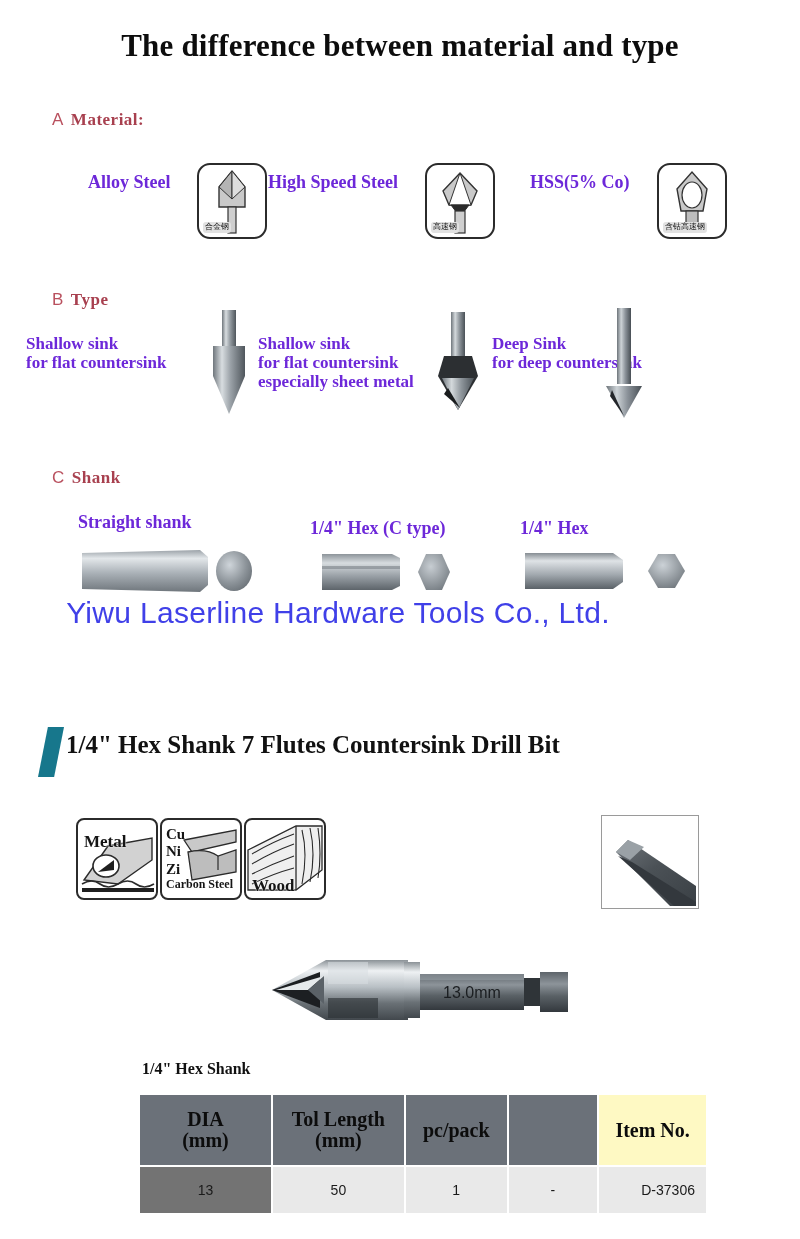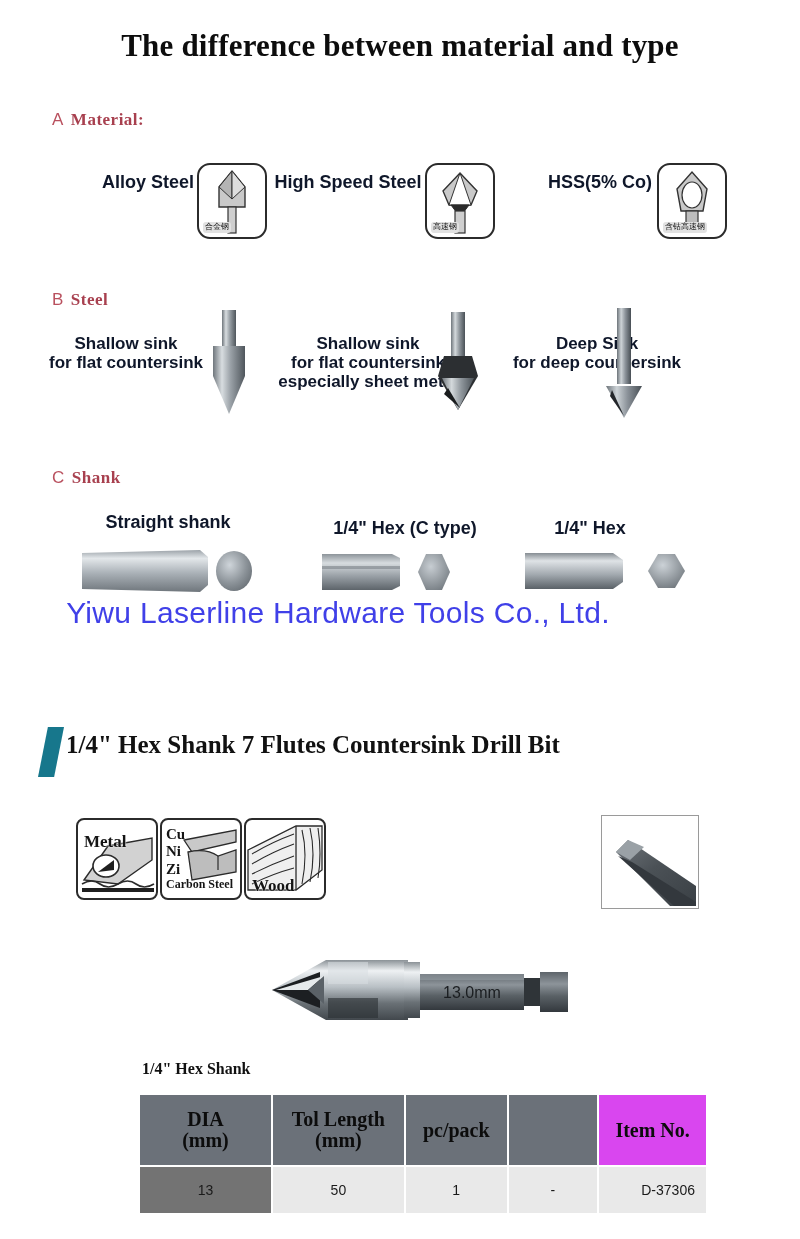--- a/index.html
+++ b/index.html
@@ -16,22 +16,22 @@
     letter-spacing:.2px;color:#0d0d0d;
   }
   .sec-head{
     position:absolute;font-family:"Liberation Serif",serif;font-weight:700;
     font-size:17px;color:#a8404f;letter-spacing:.5px;
   }
   .sec-head .ltr{font-family:"Liberation Sans",sans-serif;font-weight:400;margin-right:7px;color:#b9505e;}
 
   
   .lbl{
-    position:absolute;font-family:Liberation Sans, sans-serif;font-weight:700;
-    color:#0f172a;line-height:1.12;text-align:center;
+    position:absolute;font-family:Liberation Serif, serif;font-weight:700;
+    color:#6d28d9;line-height:1.12;
   }
 
   
   .mat-badge{
     position:absolute;width:66px;height:72px;border:2px solid #2b2b2b;border-radius:13px;
     background:#fff;overflow:hidden;
   }
   .mat-badge .cn{
     position:absolute;left:4px;bottom:4px;background:#e2e2e2;border-radius:3px;
     font-family:"DejaVu Sans",sans-serif;font-size:8px;color:#111;padding:1px 2px;line-height:1.1;
@@ -124,21 +124,21 @@
   <div class="mat-badge" style="left:657px;top:163px;">
     <svg width="66" height="72" viewBox="0 0 66 72">
       <path d="M18 24 L33 7 L48 24 L44 46 L22 46 Z" fill="#c9c9c9" stroke="#333" stroke-width="1.4"></path>
       <ellipse cx="33" cy="30" rx="10" ry="13" fill="#fff" stroke="#333" stroke-width="1.2"></ellipse>
       <rect x="27" y="46" width="12" height="20" fill="#bdbdbd" stroke="#333" stroke-width="1.2"></rect>
     </svg>
     <div class="cn">含钴高速钢</div>
   </div>
 
   <div class="sec-head" style="left:52px;top:290px;">
-    <span class="ltr">B</span><span>Steel</span>
+    <span class="ltr">B</span><span>Type</span>
   </div>
 
   <div class="lbl" style="left:26px;top:334px;width:200px;font-size:17px;">
     <div>Shallow sink</div>
     <div>for flat countersink</div>
   </div>
   <svg style="position:absolute;left:205px;top:310px;" width="48" height="112" viewBox="0 0 48 112">
     <defs>
       <linearGradient id="mg1" x1="0" y1="0" x2="1" y2="0">
         <stop offset="0" stop-color="#6f767c"></stop>
@@ -358,21 +358,21 @@
         <th style="background: rgb(107, 113, 121);">
           <div>Tol Length</div>
           <div>(mm)</div>
         </th>
         <th style="background: rgb(107, 113, 121);">
           <div>pc/pack</div>
         </th>
         <th style="background: rgb(107, 113, 121);">
           <div></div>
         </th>
-        <th style="background: #d946ef; margin-top: 35px;">
+        <th style="background: #fef9c3; margin-top: 35px;">
           <span class="ovf">Item No.</span>
         </th>
       </tr>
     </thead>
     <tbody>
       <tr>
         <td style="background: #737373;">13</td>
         <td style="background: rgb(233, 233, 233);">50</td>
         <td style="background: rgb(233, 233, 233);">1</td>
         <td style="background: rgb(233, 233, 233);">-</td>

